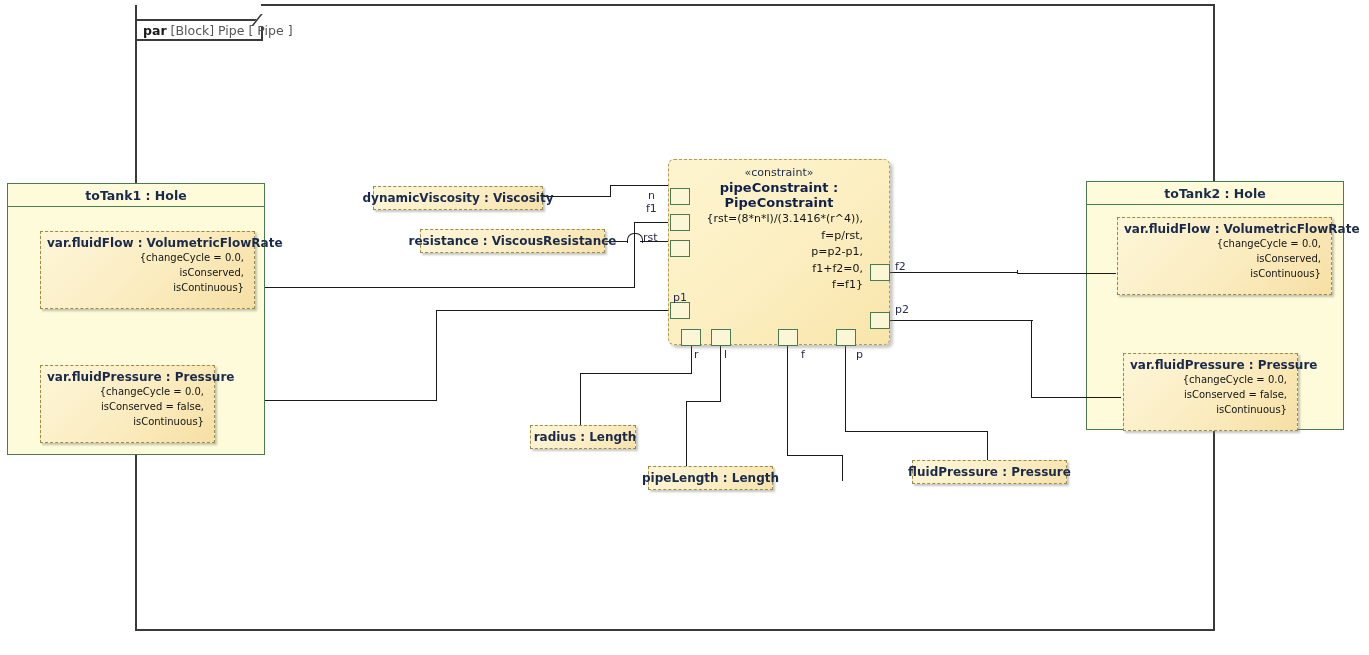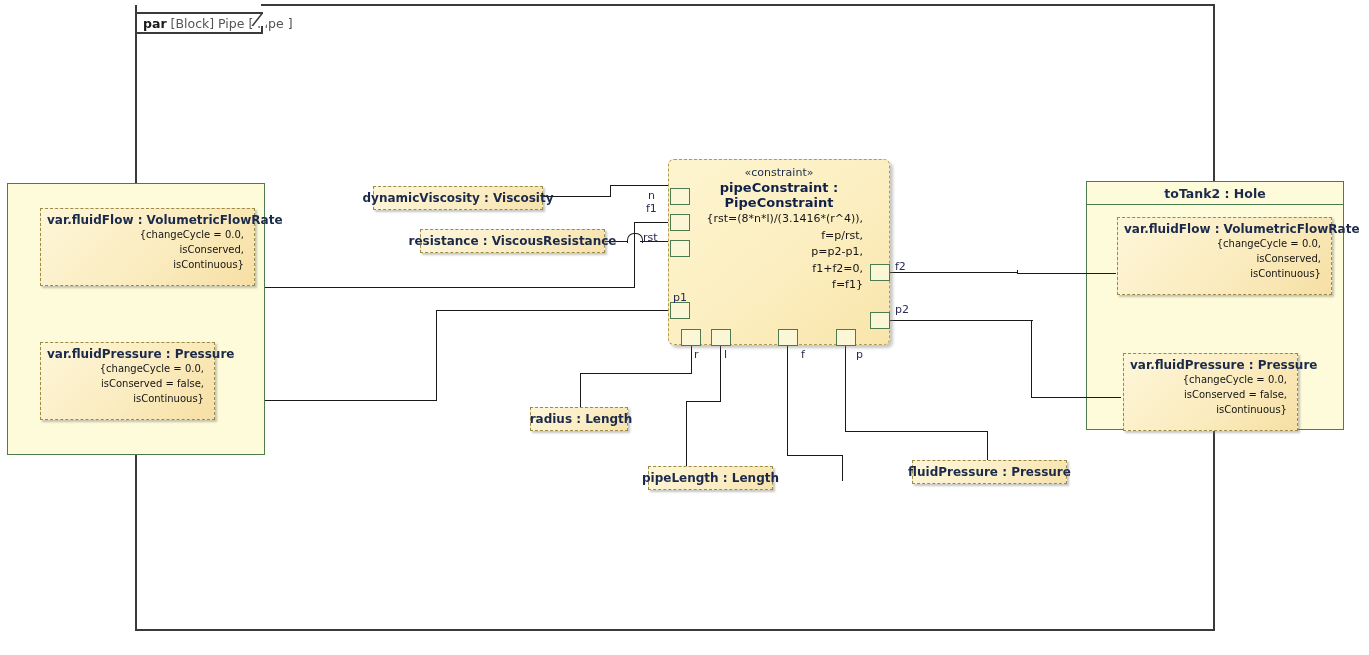--- a/index.html
+++ b/index.html
@@ -57,30 +57,31 @@
   .lnh{height:1.3px;}
   .lnv{width:1.3px;}
   .jump{position:absolute;width:14px;height:9px;border:1.3px solid #1a1a1a;
         border-bottom:none;border-radius:7px 7px 0 0;background:transparent;}
 </style>
 </head>
 <body>
 
 <div id="canvas">
 
-  <div class="frame-tab" style="left:135px;top:12px;width:128px;">
+  <div class="frame-tab" style="left:135px;top:19px;width:128px;">
     <span class="kw">par</span>
     <span class="br">[Block] Pipe</span>
     <span class="br" style="margin-left:4px;">[ Pipe ]</span>
   </div>
   <div class="tab-notch" style="left:256px;top:14px;"></div>
   <div class="frame-topline" style="left:261px;top:4px;width:954px;"></div>
   <div class="frame" style="left:135px;top:5px;width:1080px;height:626px;border-top:none;"></div>
 
   <div class="part" style="left:7px;top:183px;width:258px;height:272px;">
+    <div class="part-hdr">toTank1 : Hole</div>
     <div class="part-body">
       <div class="vprop" style="left:32px;top:24px;width:215px;height:78px;">
         <div class="vname">var.fluidFlow : VolumetricFlowRate</div>
         <div class="vconstr">{changeCycle = 0.0,</div>
         <div class="vconstr">isConserved,</div>
         <div class="vconstr">isContinuous}</div>
       </div>
       <div class="vprop" style="left:32px;top:158px;width:175px;height:78px;">
         <div class="vname">var.fluidPressure : Pressure</div>
         <div class="vconstr">{changeCycle = 0.0,</div>
@@ -177,17 +178,17 @@
   <div class="plabel" style="left:673px;top:291px;">p1</div>
   <div class="plabel" style="left:895px;top:260px;">f2</div>
   <div class="plabel" style="left:895px;top:303px;">p2</div>
   <div class="plabel" style="left:694px;top:348px;">r</div>
   <div class="plabel" style="left:724px;top:348px;">l</div>
   <div class="plabel" style="left:801px;top:348px;">f</div>
   <div class="plabel" style="left:856px;top:348px;">p</div>
 
   <div class="sbox" style="left:373px;top:186px;width:170px;height:24px;">dynamicViscosity : Viscosity</div>
   <div class="sbox" style="left:420px;top:229px;width:185px;height:24px;">resistance : ViscousResistance</div>
-  <div class="sbox" style="left:530px;top:407px;width:98px;height:24px;padding-left:12px;">radius : Length</div>
+  <div class="sbox" style="left:530px;top:425px;width:106px;height:24px;padding-left:12px;">radius : Length</div>
   <div class="sbox" style="left:648px;top:466px;width:125px;height:24px;">pipeLength : Length</div>
   <div class="sbox" style="left:912px;top:460px;width:155px;height:24px;">fluidPressure : Pressure</div>
 
 </div>
 
 </body></html>

